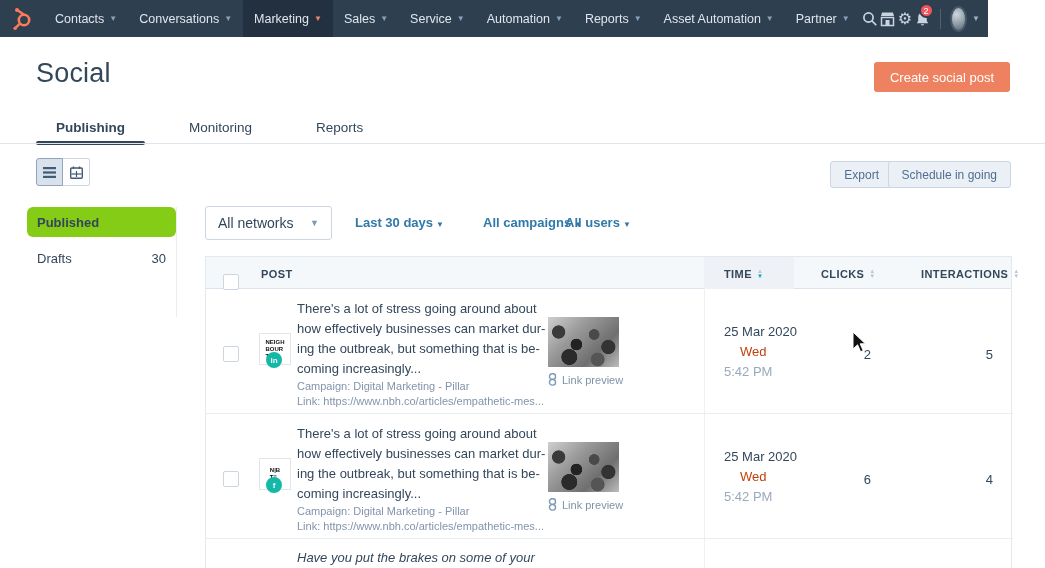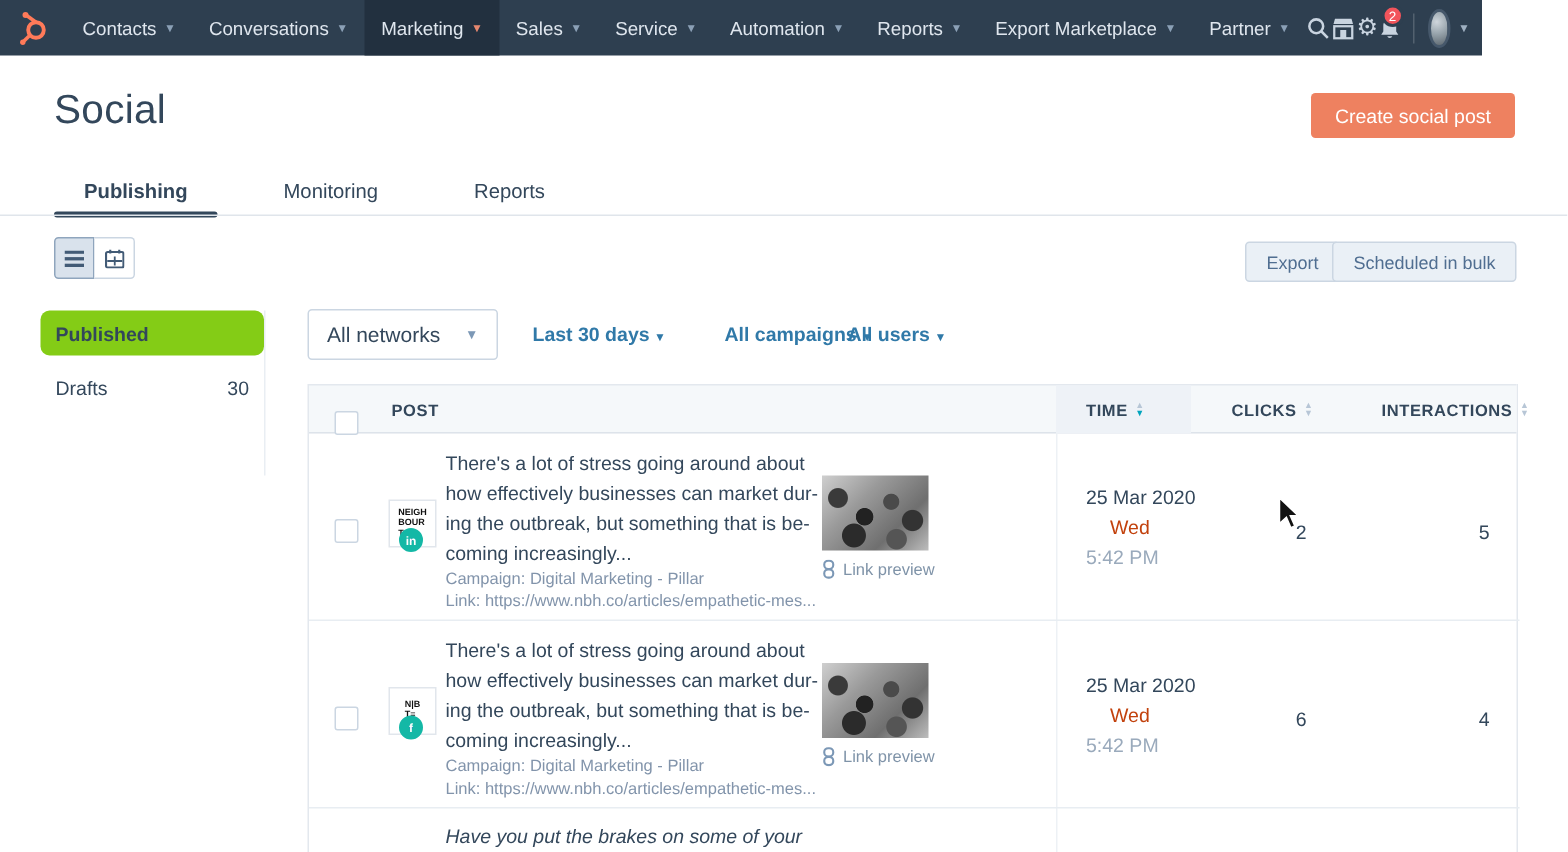--- a/index.html
+++ b/index.html
@@ -132,21 +132,21 @@
     </div>
   <div class="nav-item">
       <span>Automation</span>
       <span class="caret">▼</span>
     </div>
   <div class="nav-item">
       <span>Reports</span>
       <span class="caret">▼</span>
     </div>
   <div class="nav-item">
-      <span>Export Marketplace</span>
+      <span>Asset Automation</span>
       <span class="caret">▼</span>
     </div>
   <div class="nav-item">
       <span>Partner</span>
       <span class="caret">▼</span>
     </div>
   <div class="nav-spacer"></div>
   <div class="nav-icon">
     <svg width="16" height="16" viewBox="0 0 16 16">
         <circle cx="6.5" cy="6.5" r="4.6" fill="none" stroke="#c9d4e0" stroke-width="1.7"></circle>
@@ -203,21 +203,21 @@
     <svg width="13" height="13" viewBox="0 0 13 13">
         <rect x="0.7" y="2" width="11.6" height="10.3" rx="1" fill="none" stroke="#425b76" stroke-width="1.4"></rect>
         <line x1="3.5" y1="0.5" x2="3.5" y2="3" stroke="#425b76" stroke-width="1.4"></line>
         <line x1="9.5" y1="0.5" x2="9.5" y2="3" stroke="#425b76" stroke-width="1.4"></line>
         <line x1="6.5" y1="5" x2="6.5" y2="11" stroke="#425b76" stroke-width="1.2"></line>
         <line x1="1.5" y1="8" x2="11.5" y2="8" stroke="#425b76" stroke-width="1.2"></line>
       </svg>
   </div>
 </div>
 <button class="gray-btn export-btn">Export</button>
-<button class="gray-btn bulk-btn">Scheduled in bulk</button>
+<button class="gray-btn bulk-btn">Schedule in going</button>
 
 <div class="sidebar">
   <div class="side-item active">
     <span>Published</span>
     <span class="side-count"></span>
   </div>
   <div class="side-item">
     <span>Drafts</span>
     <span class="side-count">30</span>
   </div>

